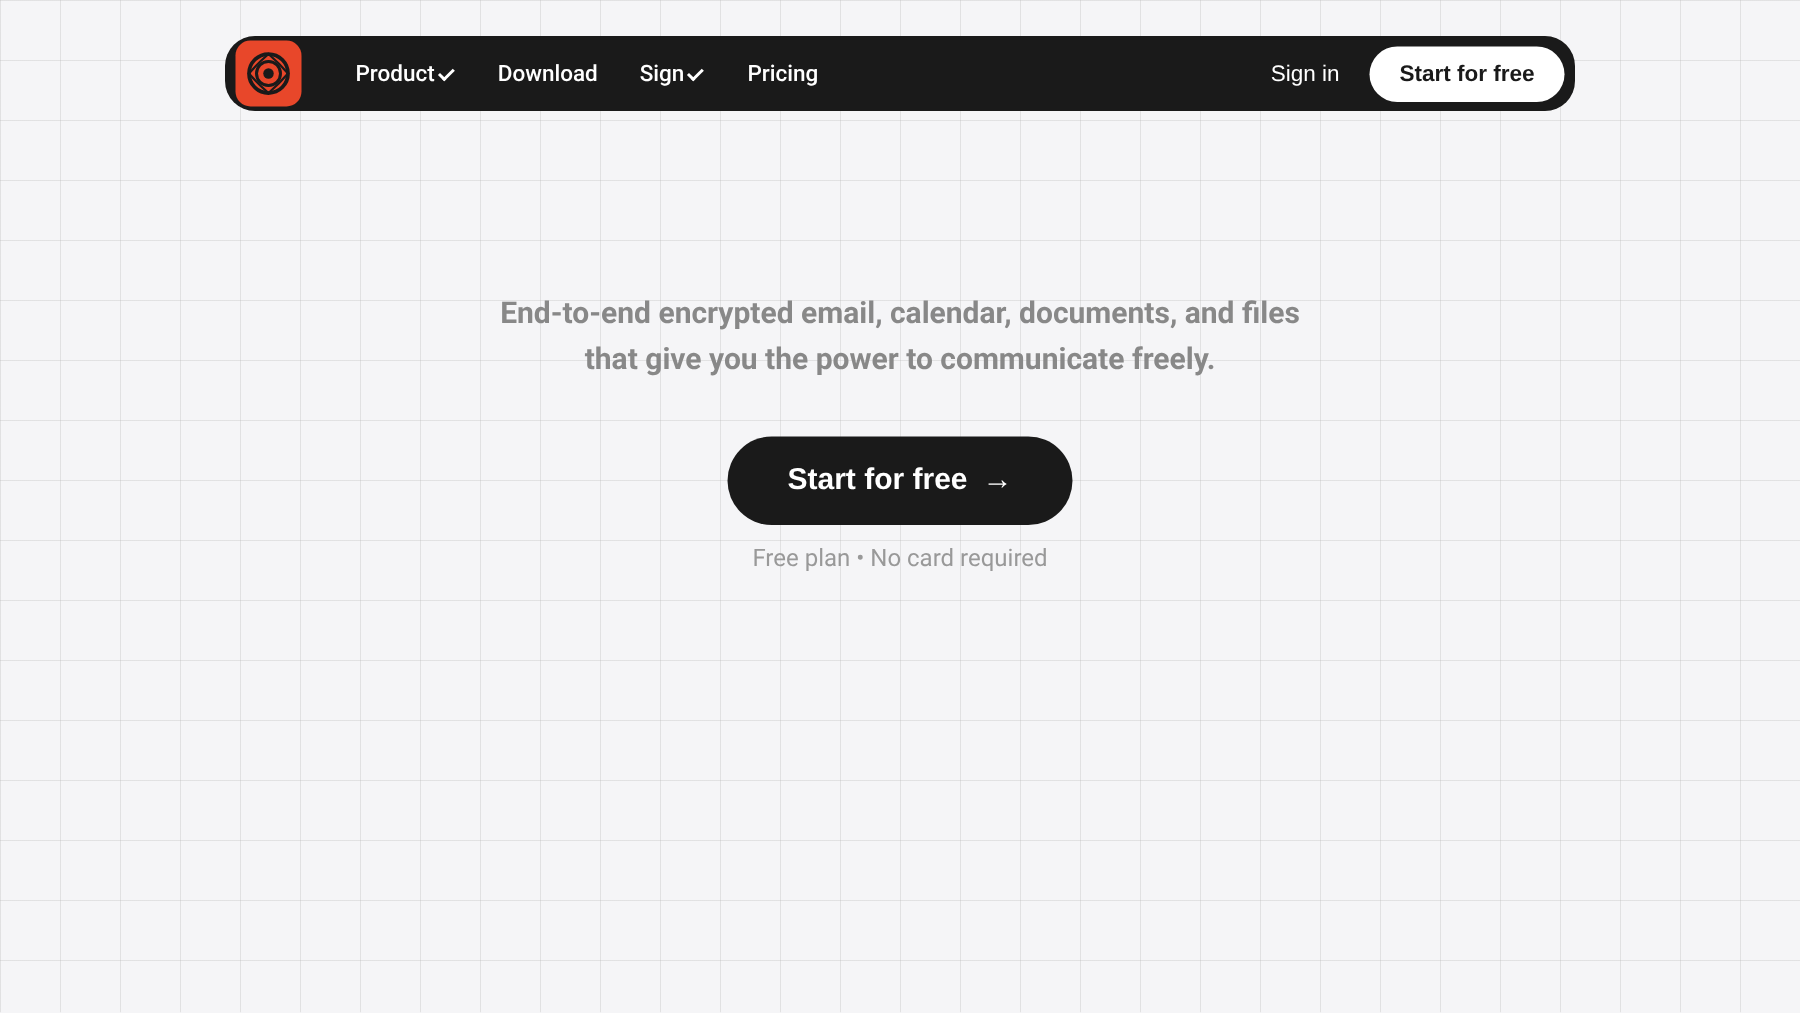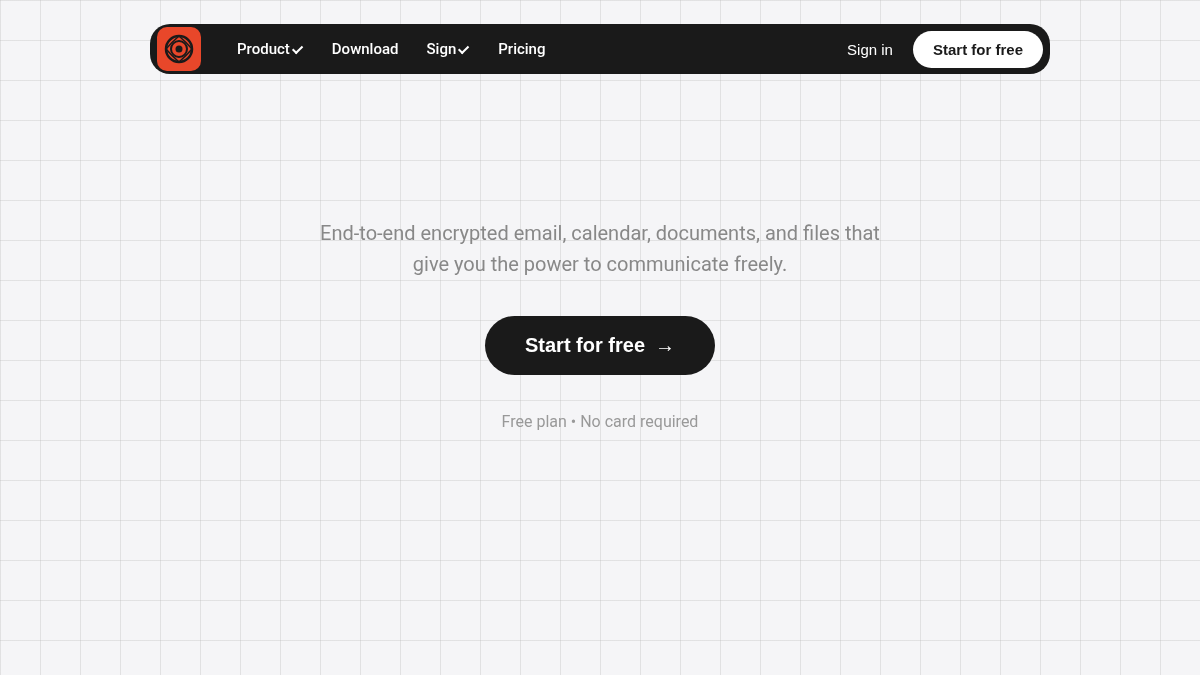--- a/index.html
+++ b/index.html
@@ -146,26 +146,26 @@
       color: #1a1a1a;
       max-width: 900px;
       letter-spacing: -2px;
     }
 
     .hero-headline .highlight {
       color: #e8472a;
     }
 
     .hero-subtext {
-      margin-top: 40px;
+      margin-top: 15px;
       font-size: 20px;
       color: #888888;
       max-width: 560px;
       line-height: 1.55;
-      font-weight: 400;
+      font-weight: 700;
     }
 
     .hero-cta {
       margin-top: 36px;
       background-color: #1a1a1a;
       color: #ffffff;
       font-size: 20px;
       font-weight: 600;
       padding: 18px 40px;
       border-radius: 40px;
@@ -174,21 +174,21 @@
       display: flex;
       align-items: center;
       gap: 10px;
     }
 
     .hero-cta-arrow {
       font-size: 20px;
     }
 
     .hero-note {
-      margin-top: 37px;
+      margin-top: 12px;
       font-size: 16px;
       color: #999999;
       font-weight: 400;
     }
   </style>
 </head>
 <body>
 
 <nav class="navbar">
   <div class="logo-container">

